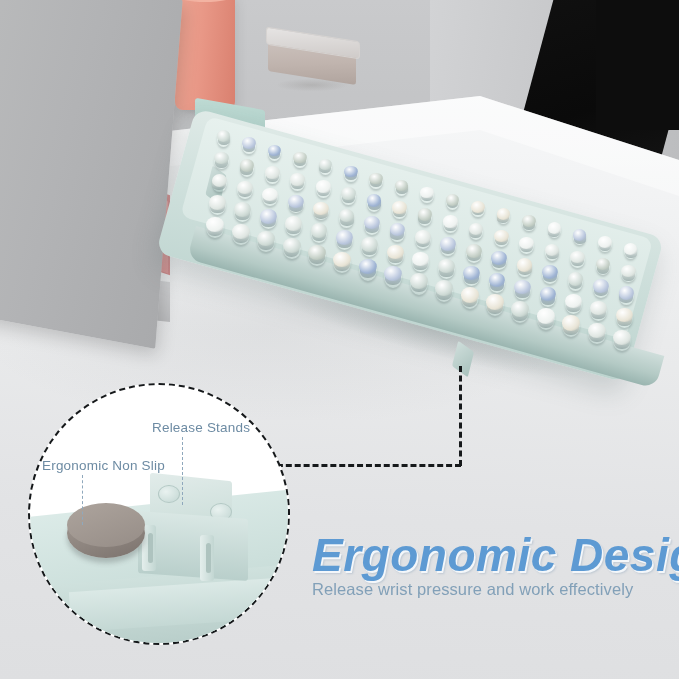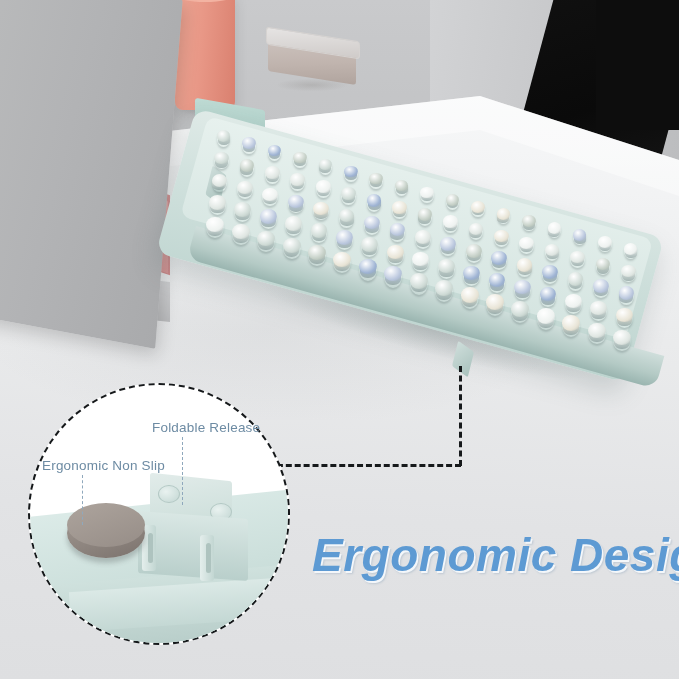--- a/index.html
+++ b/index.html
@@ -691,21 +691,22 @@
       <div class="hinge" style="left:112px;top:140px;"></div>
       <div class="hinge" style="left:170px;top:150px;"></div>
       <div class="slot" style="left:118px;top:148px;"></div>
       <div class="slot" style="left:176px;top:158px;"></div>
 
       <div class="silicone"></div>
       <div class="silicone-top"></div>
     </div>
   </div>
 
-  <div class="callout-label" style="left:152px;top:420px;">Foldable Release</div>
+  <div class="callout-label" style="left:152px;top:420px;">Release Stands</div>
   <div class="leader" style="left:182px;top:437px;height:68px;"></div>
 
   <div class="callout-label" style="left:42px;top:458px;">Ergonomic Non Slip</div>
   <div class="leader" style="left:82px;top:475px;height:50px;"></div>
 
   <div class="headline">Ergonomic Design</div>
+  <div class="subhead">Release wrist pressure and work effectively</div>
 
 </div>
 
 </body></html>

